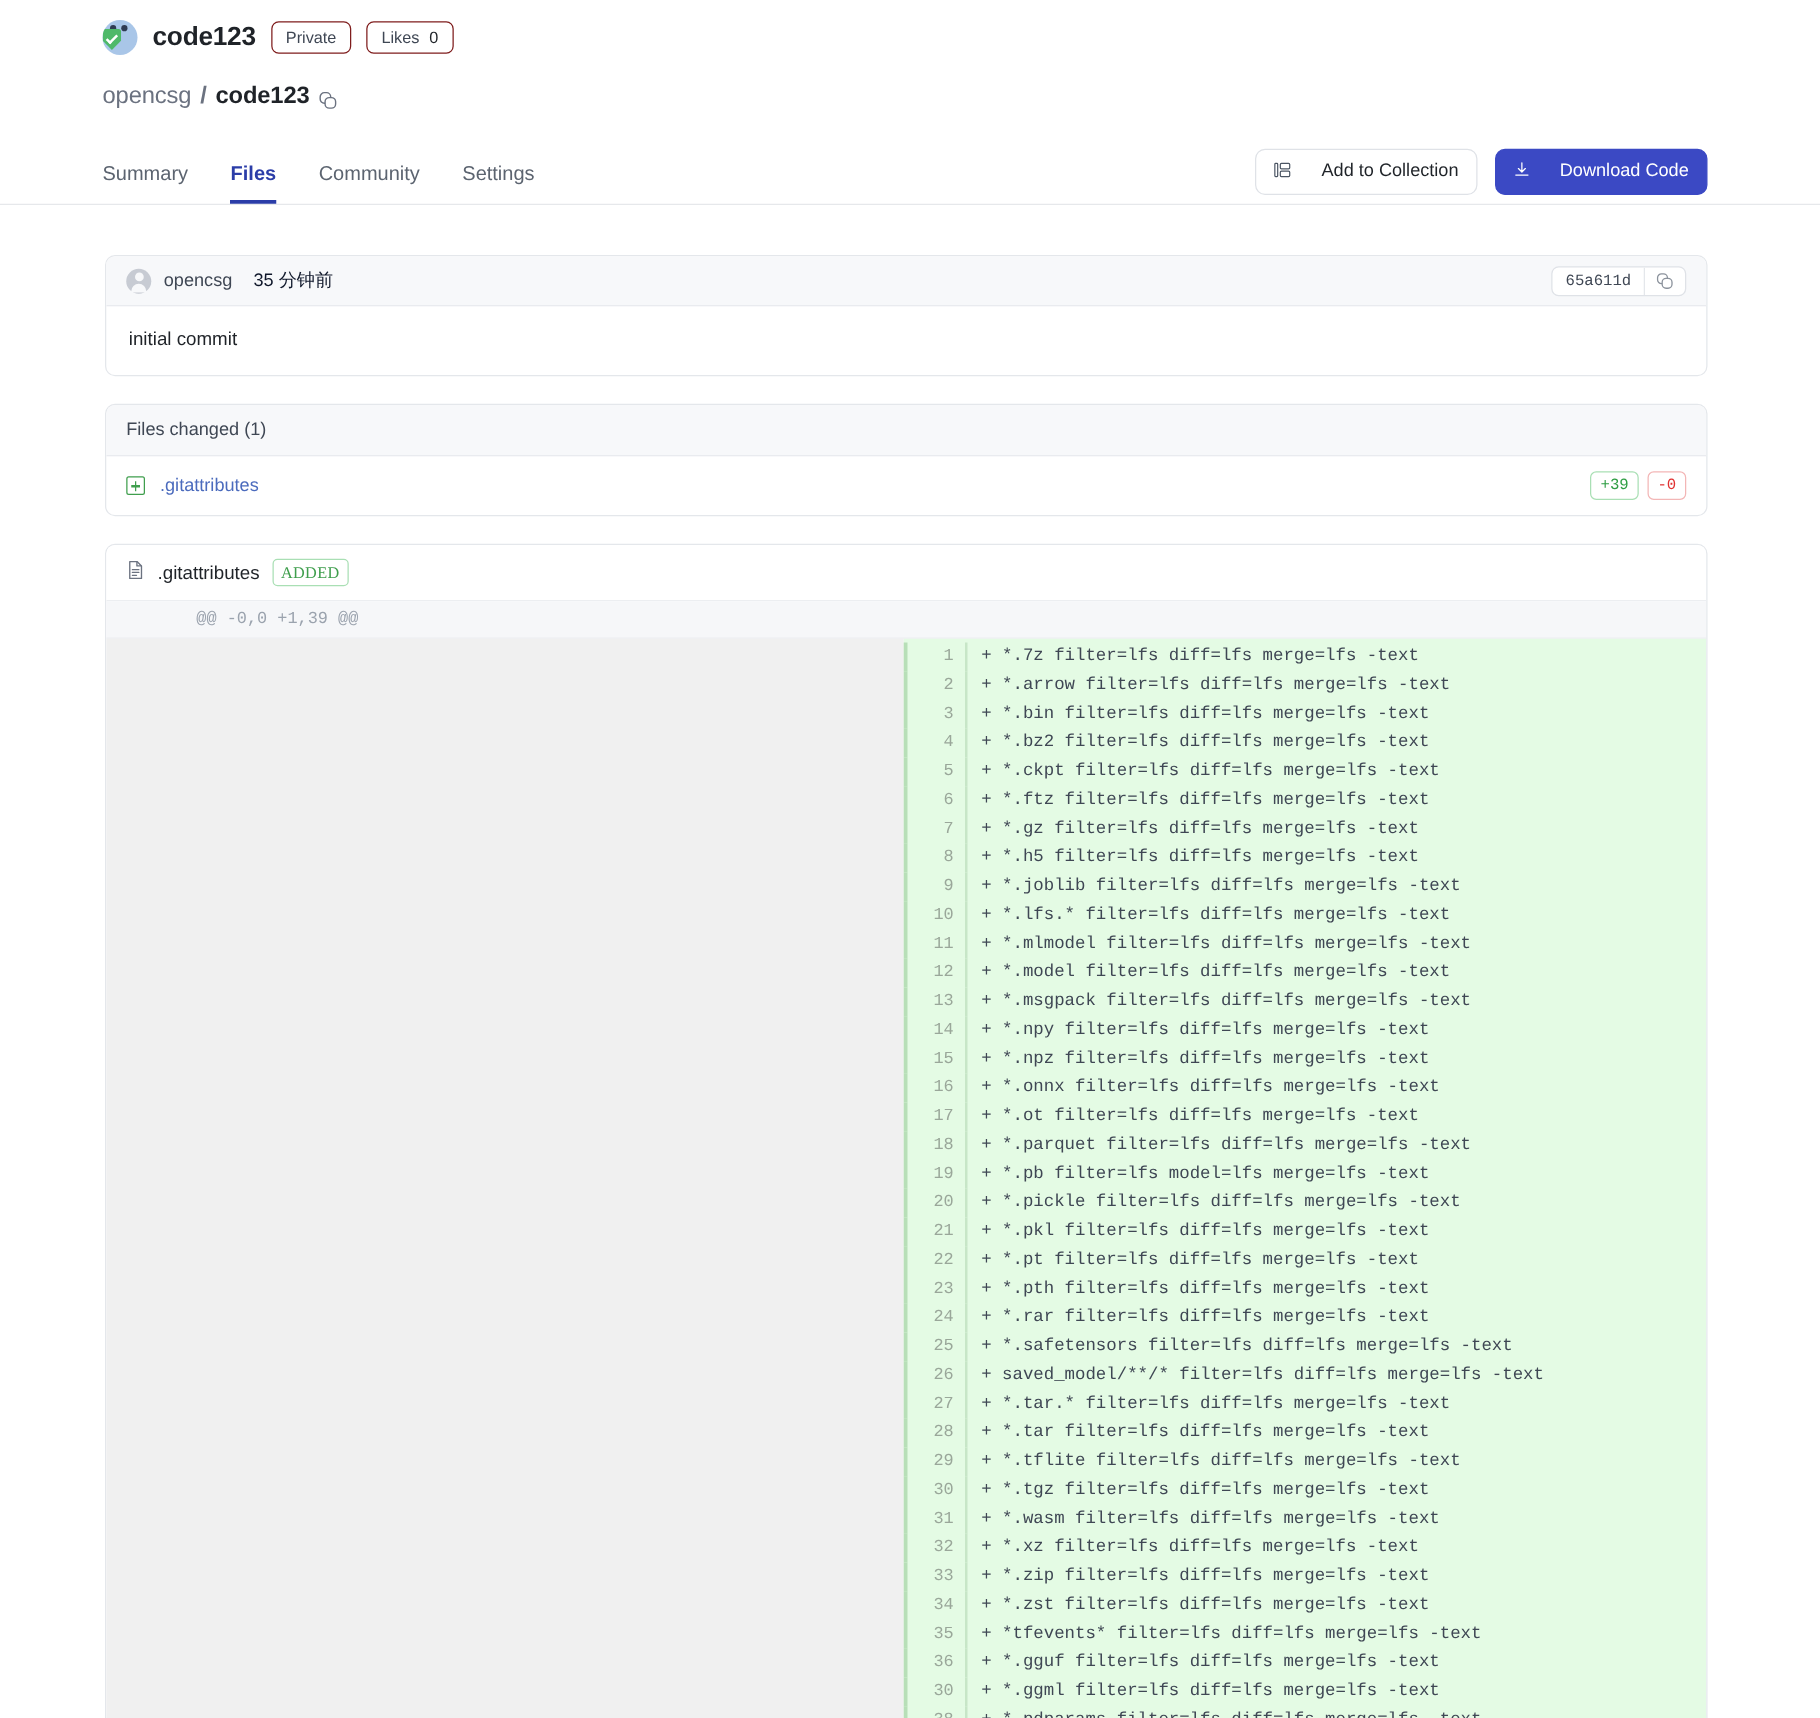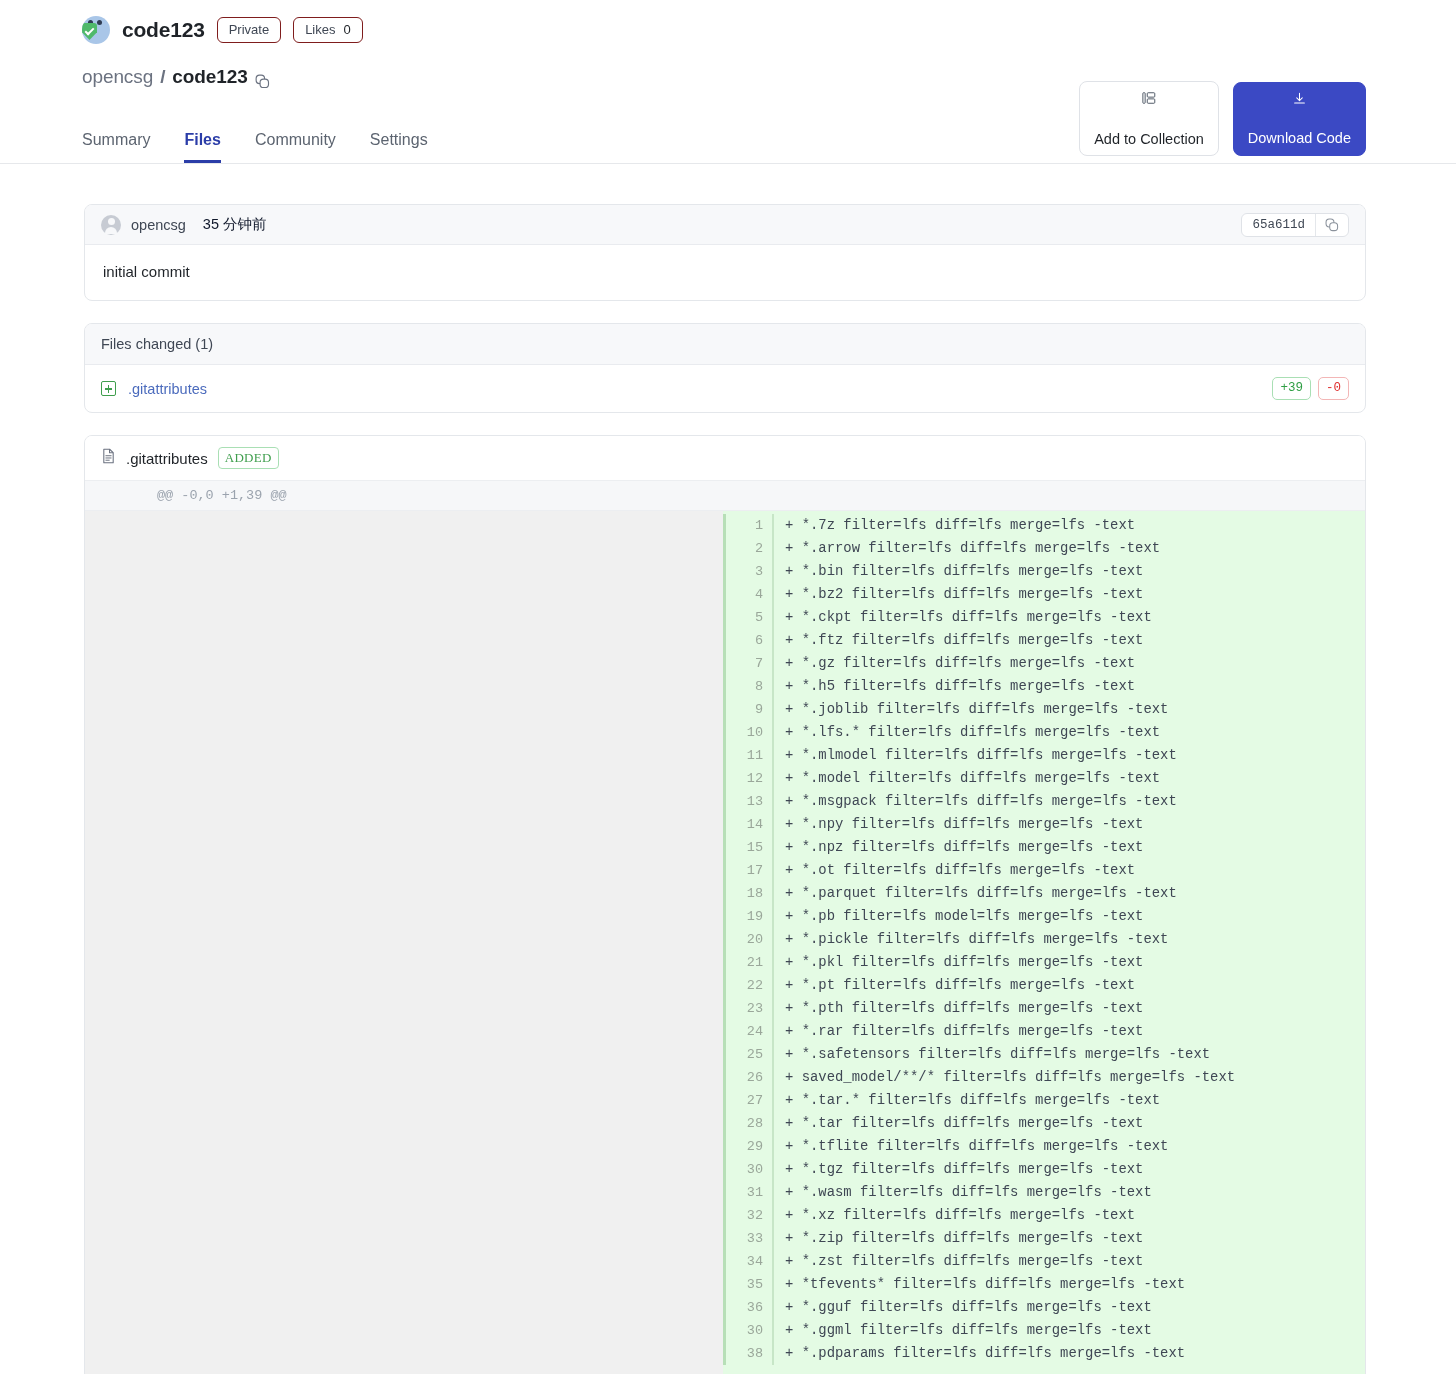--- a/index.html
+++ b/index.html
@@ -64,21 +64,21 @@
   .tabs { display: flex; gap: 34px; align-items: flex-end; height: 100%; }
   .tab {
     font-size: 16px; color: #5c6470; padding-bottom: 11px;
     border-bottom: 3px solid transparent; cursor: pointer; white-space: nowrap;
   }
   .tab.active { color: #2b3da8; font-weight: 700; border-bottom-color: #2b3da8; }
   .tab-actions { margin-left: auto; display: flex; gap: 14px; align-items: center; padding-bottom: 7px; }
   .btn {
     display: inline-flex; align-items: center; gap: 24px;
     font-size: 14.5px; border-radius: 8px; padding: 9px 14px; cursor: pointer;
-    white-space: nowrap; line-height: 1; flex-direction: column;
+    white-space: nowrap; line-height: 1;
   }
   .btn-ghost { background: #fff; border: 1px solid #dfe2e7; color: #1f2328; }
   .btn-primary { background: #3b49c4; border: 1px solid #3b49c4; color: #fff; }
 
   
   .body-wrap { padding: 40px 90px 0 84px; }
 
   .card { border: 1px solid #e4e7eb; border-radius: 8px; background: #fff; overflow: hidden; }
   .card + .card { margin-top: 22px; }
 
@@ -372,20 +372,26 @@
               <span class="code">+ *.npy filter=lfs diff=lfs merge=lfs -text</span>
             </div>
             <div class="dline">
               <span class="sep-l"></span>
               <span class="lno">15</span>
               <span class="sep-r"></span>
               <span class="code">+ *.npz filter=lfs diff=lfs merge=lfs -text</span>
             </div>
             <div class="dline">
               <span class="sep-l"></span>
+              <span class="lno">16</span>
+              <span class="sep-r"></span>
+              <span class="code">+ *.onnx filter=lfs diff=lfs merge=lfs -text</span>
+            </div>
+            <div class="dline">
+              <span class="sep-l"></span>
               <span class="lno">17</span>
               <span class="sep-r"></span>
               <span class="code">+ *.ot filter=lfs diff=lfs merge=lfs -text</span>
             </div>
             <div class="dline">
               <span class="sep-l"></span>
               <span class="lno">18</span>
               <span class="sep-r"></span>
               <span class="code">+ *.parquet filter=lfs diff=lfs merge=lfs -text</span>
             </div>

